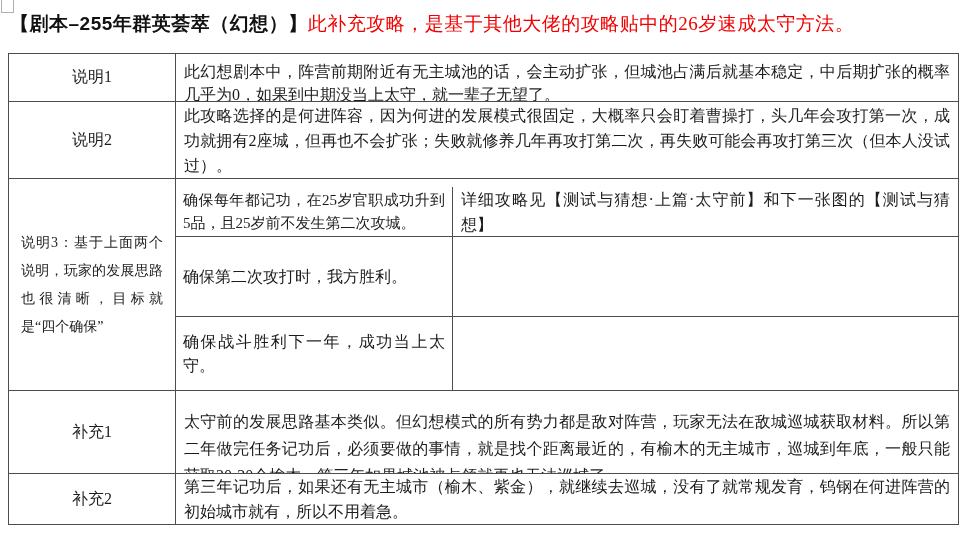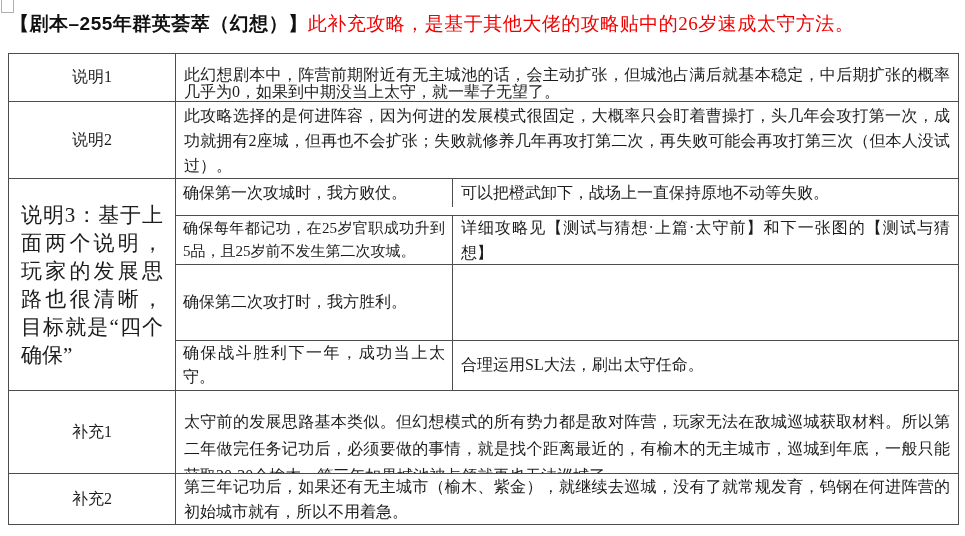--- a/index.html
+++ b/index.html
@@ -35,28 +35,28 @@
 
   .cell { overflow: hidden; }
   .label-cell {
     width: 167px; flex: 0 0 167px; border-right: 1px solid #4d4d4d;
     display: flex; align-items: center; justify-content: center;
     font-size: 16px; text-align: center;
   }
   .label3-cell {
     justify-content: flex-start; text-align: left; padding: 0 12px;
   }
-  .label3-cell .txt { text-align: justify; line-height: 28px; font-size: 21px; }
+  .label3-cell .txt { text-align: justify; line-height: 28px; font-size: 14px; }
 
   .content-cell {
     flex: 1 1 auto; display: flex; align-items: center; padding: 1px 8px;
     font-size: 16px;
   }
   .content-cell .txt { text-align: justify; width: 100%; }
-  .r1 .content-cell .txt { line-height: 17px; margin-top: 10px; }
+  .r1 .content-cell .txt { line-height: 23px; margin-top: 10px; }
   .r2 .content-cell .txt { line-height: 25px; }
   .r4 .content-cell .txt { line-height: 27px; margin-top: 32px; }
   .r5 .content-cell .txt { line-height: 25px; }
 
   .subrows { flex: 1 1 auto; display: flex; flex-direction: column; }
   .subrow { display: flex; width: 100%; }
   .subrow + .subrow { border-top: 1px solid #4d4d4d; }
   .s1 { height: 29px; }
   .s2 { height: 49px; margin-top: 8px; }
   .s3 { height: 80px; }
@@ -105,50 +105,39 @@
       <span class="txt">此攻略选择的是何进阵容，因为何进的发展模式很固定，大概率只会盯着曹操打，头几年会攻打第一次，成功就拥有2座城，但再也不会扩张；失败就修养几年再攻打第二次，再失败可能会再攻打第三次（但本人没试过）。</span>
     </div>
   </div>
 
   <div class="row r3">
     <div class="cell label-cell label3-cell">
       <span class="txt">说明3：基于上面两个说明，玩家的发展思路也很清晰，目标就是“四个确保”</span>
     </div>
     <div class="subrows">
 
-      <div class="subrow s1">
-        <div class="cell goal-cell">
-          <span class="txt">确保第一次攻城时，我方败仗。</span>
-        </div>
-        <div class="cell method-cell">
-          <span class="txt">可以把橙武卸下，战场上一直保持原地不动等失败。</span>
-        </div>
-      </div>
 
       <div class="subrow s2">
         <div class="cell goal-cell">
           <span class="txt">确保每年都记功，在25岁官职成功升到5品，且25岁前不发生第二次攻城。</span>
         </div>
         <div class="cell method-cell">
           <span class="txt">详细攻略见【测试与猜想·上篇·太守前】和下一张图的【测试与猜想】</span>
         </div>
       </div>
 
       <div class="subrow s3">
         <div class="cell goal-cell">
           <span class="txt">确保第二次攻打时，我方胜利。</span>
         </div>
       </div>
 
       <div class="subrow s4">
         <div class="cell goal-cell">
           <span class="txt">确保战斗胜利下一年，成功当上太守。</span>
-        </div>
-        <div class="cell method-cell">
-          <span class="txt">合理运用SL大法，刷出太守任命。</span>
         </div>
       </div>
 
     </div>
   </div>
 
   <div class="row r4">
     <div class="cell label-cell">
       <span class="txt">补充1</span>
     </div>

